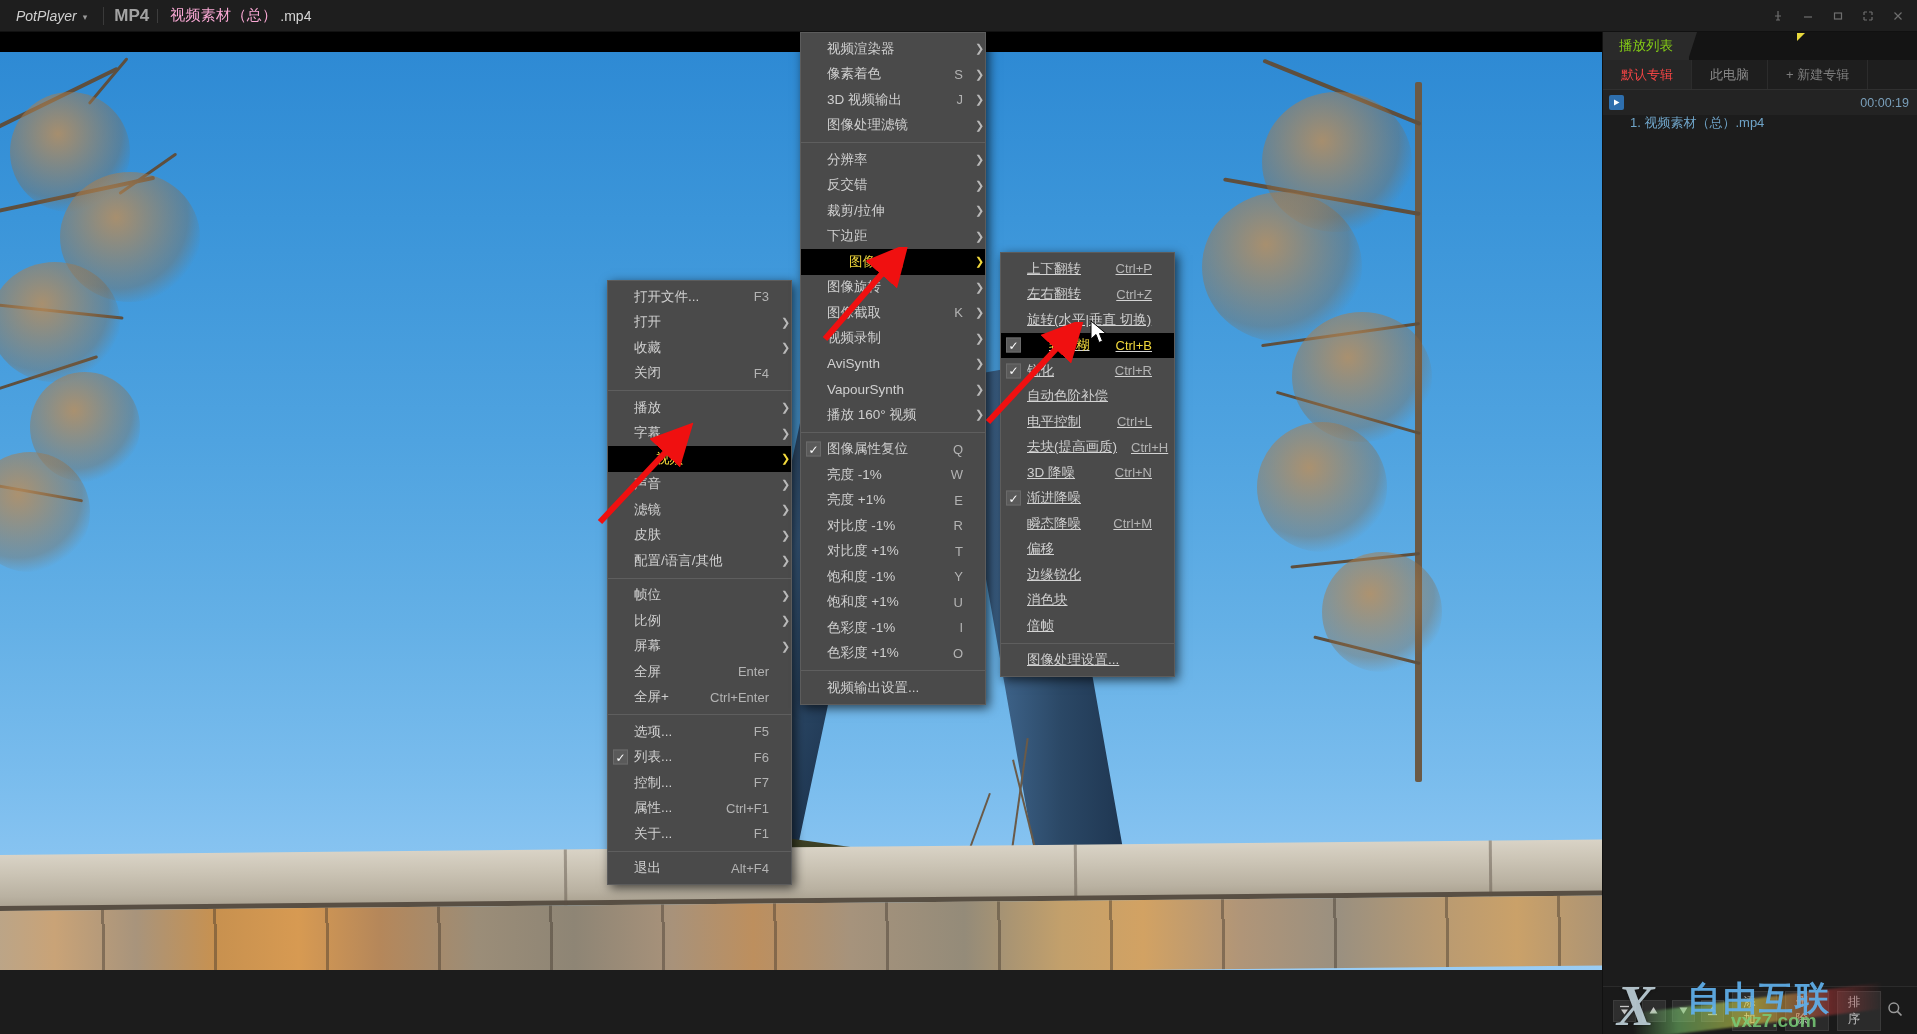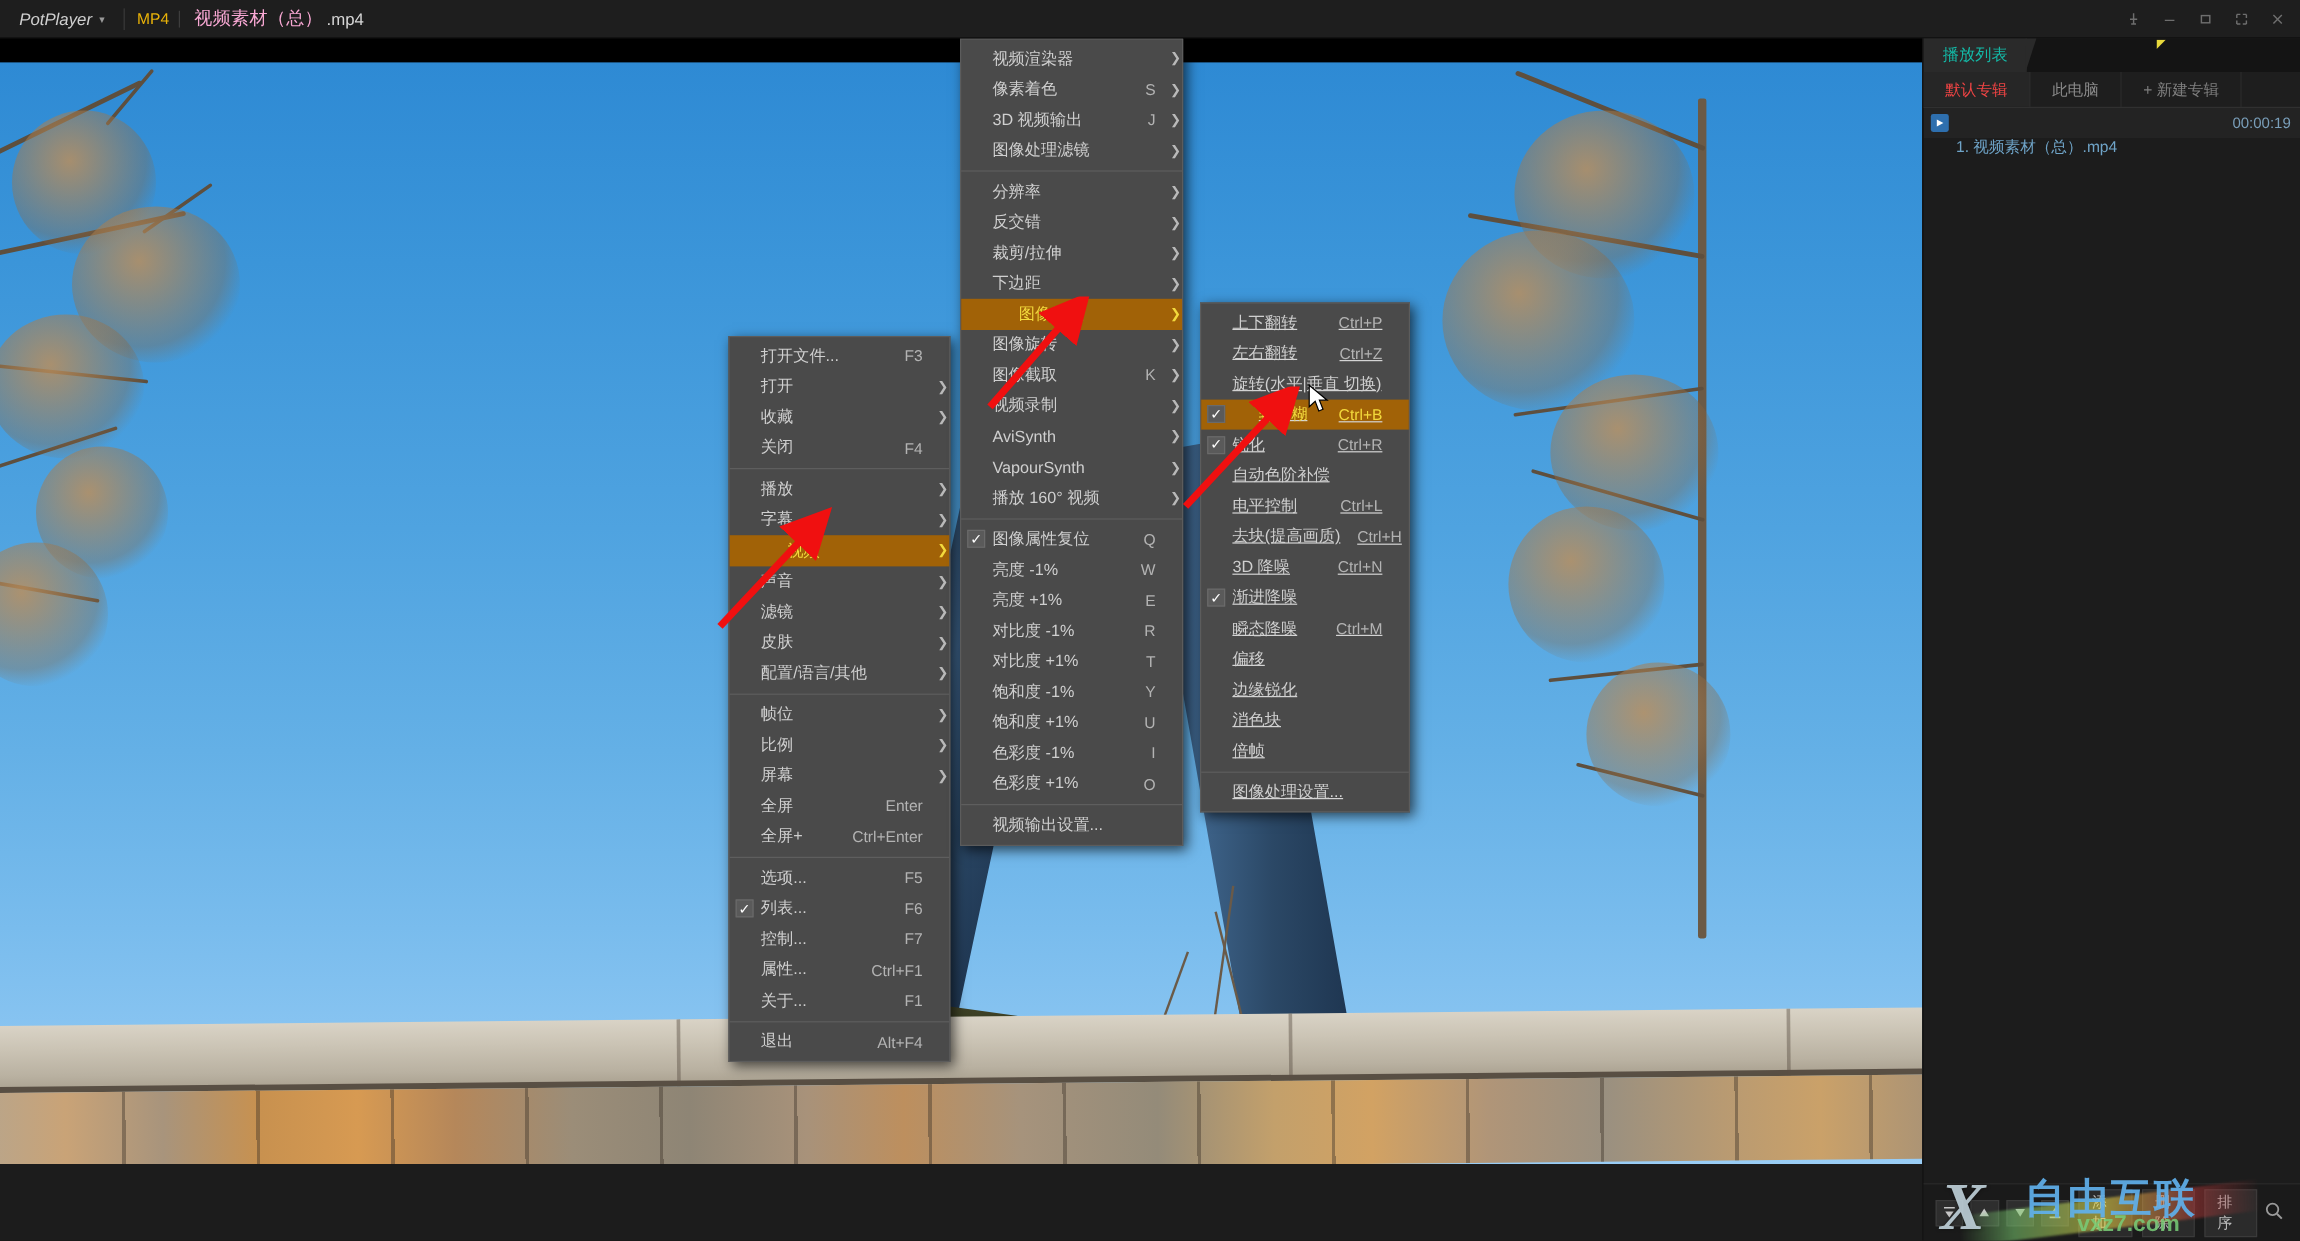--- a/index.html
+++ b/index.html
@@ -16,21 +16,21 @@
     position: absolute; left: 0; top: 0; width: 1917px; height: 32px;
     background: #1e1e1e; display: flex; align-items: center;
     border-bottom: 1px solid #111;
   }
   .tb-app {
     display: flex; align-items: center; gap: 6px;
     padding: 0 14px 0 16px; height: 48px; color: #cfcfcf; font-size: 14px; font-style: italic;
   }
   .tb-caret { font-size: 9px; color: #999; transform: translateY(1px); }
   .tb-sep { width: 1px; height: 18px; background: #3a3a3a; margin: 0 2px; }
-  .tb-fmt { color: #eab308; font-size: 13px; padding: 0 8px; }
+  .tb-fmt { color: #a3a3a3; font-size: 17px; padding: 0 8px; font-weight: bold; }
   .tb-vsep { width: 1px; height: 14px; background: #3d3d3d; }
   .tb-title { color: #f9a8d4; font-size: 15px; padding-left: 12px; letter-spacing: .3px; }
   .tb-ext { color: #d6d6d6; font-size: 14px; padding-left: 3px; }
   .tb-spacer { flex: 1 1 auto; }
   .tb-btns { display: flex; align-items: center; height: 32px; padding-right: 4px; }
   .tb-btn {
     width: 30px; height: 30px; display: flex; align-items: center; justify-content: center;
     color: #6e6e6e; font-size: 13px;
   }
   .tb-btn svg { display:block; }
@@ -122,21 +122,21 @@
   }
   .mi .lbl { flex: 1 1 auto; padding-right: 14px; }
   .mi .sc  { color: #b3b3b3; font-size: 13px; padding-right: 12px; }
   .mi .arw { color: #b9b9b9; font-size: 11px; padding-right: 10px; width: 10px; text-align: right; }
   .mi .chk {
     position: absolute; left: 5px; top: 50%; transform: translateY(-50%);
     width: 15px; height: 15px; display: flex; align-items: center; justify-content: center;
     color: #fff; font-size: 12px;
     background: #5a5a5a; border: 1px solid #6a6a6a;
   }
-  .mi.sel { background: #a16207; padding-left: 48px; }
+  .mi.sel { background: #000000; padding-left: 48px; }
   .mi.sel .lbl { color: #f2d93c; }
   .mi.sel .sc  { color: #f2d93c; }
   .mi.sel .arw { color: #f2d93c; }
   .msep { height: 1px; background: #5e5e5e; margin: 4px 0; }
 
   #menu1 { left: 607px; top: 248px; width: 185px; }
   #menu2 { left: 800px; top: 0px;   width: 186px; }
   #menu3 { left: 1000px; top: 220px; width: 175px; text-decoration: underline; }
 
   
@@ -146,21 +146,21 @@
   .cursor { position:absolute; z-index: 70; pointer-events:none; }
 
   
   .playlist {
     position: absolute; left: 1602px; top: 32px; width: 315px; height: 1002px;
     background: #1c1c1c; border-left: 1px solid #111;
   }
   .pl-tabstrip { position:relative; height: 28px; background:#141414; display:flex; align-items:flex-end; }
   .pl-tab-main {
     position:relative; height: 28px; padding: 0 16px; display:flex; align-items:center;
-    color:#14b8a6; font-size:13.5px; background:#2a2a2a;
+    color:#84cc16; font-size:13.5px; background:#2a2a2a;
   }
   .pl-tab-main::after {
     content:""; position:absolute; right:-8px; top:0;
     border-left: 9px solid #2a2a2a; border-top: 0 solid transparent;
     border-bottom: 28px solid transparent;
   }
   .pl-tab-dot { position:absolute; left:194px; top:1px; width:8px; height:8px; background:#e8d93c;
                 clip-path: polygon(0 0, 100% 0, 0 100%); }
   .pl-albums {
     height: 30px; display:flex; align-items:stretch; background:#1e1e1e;

